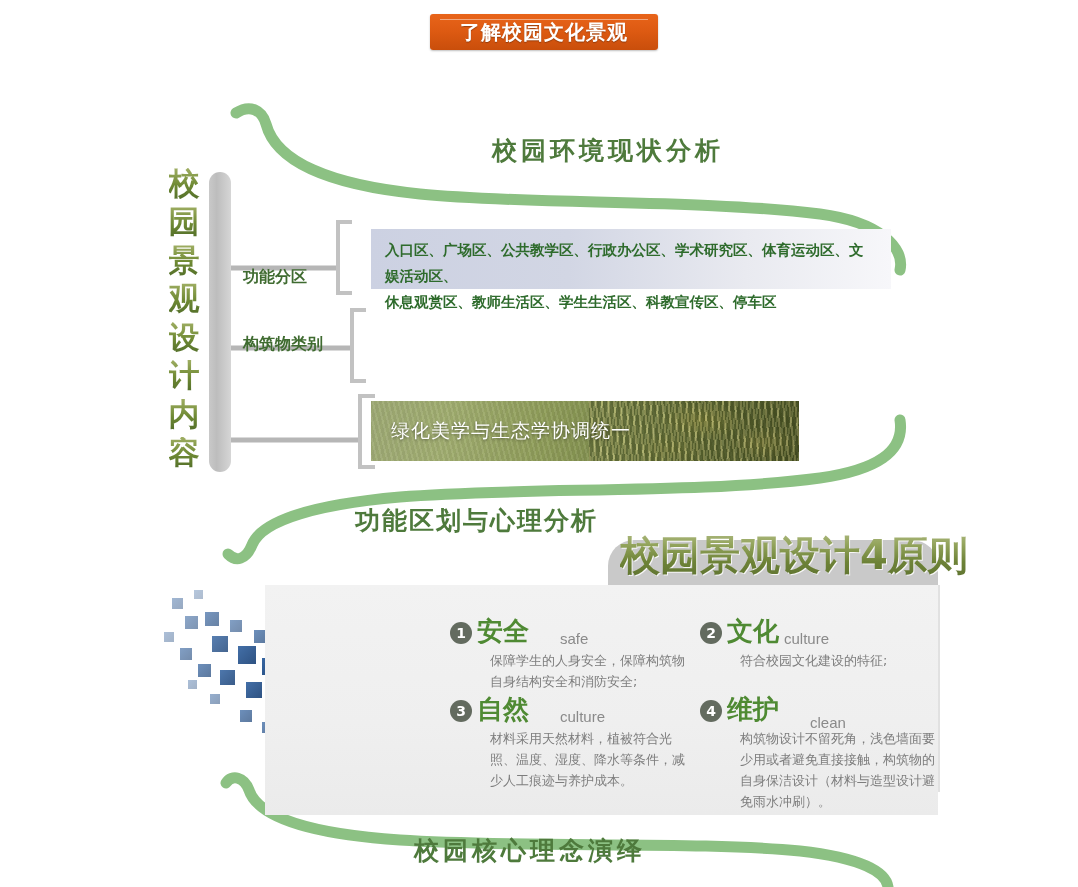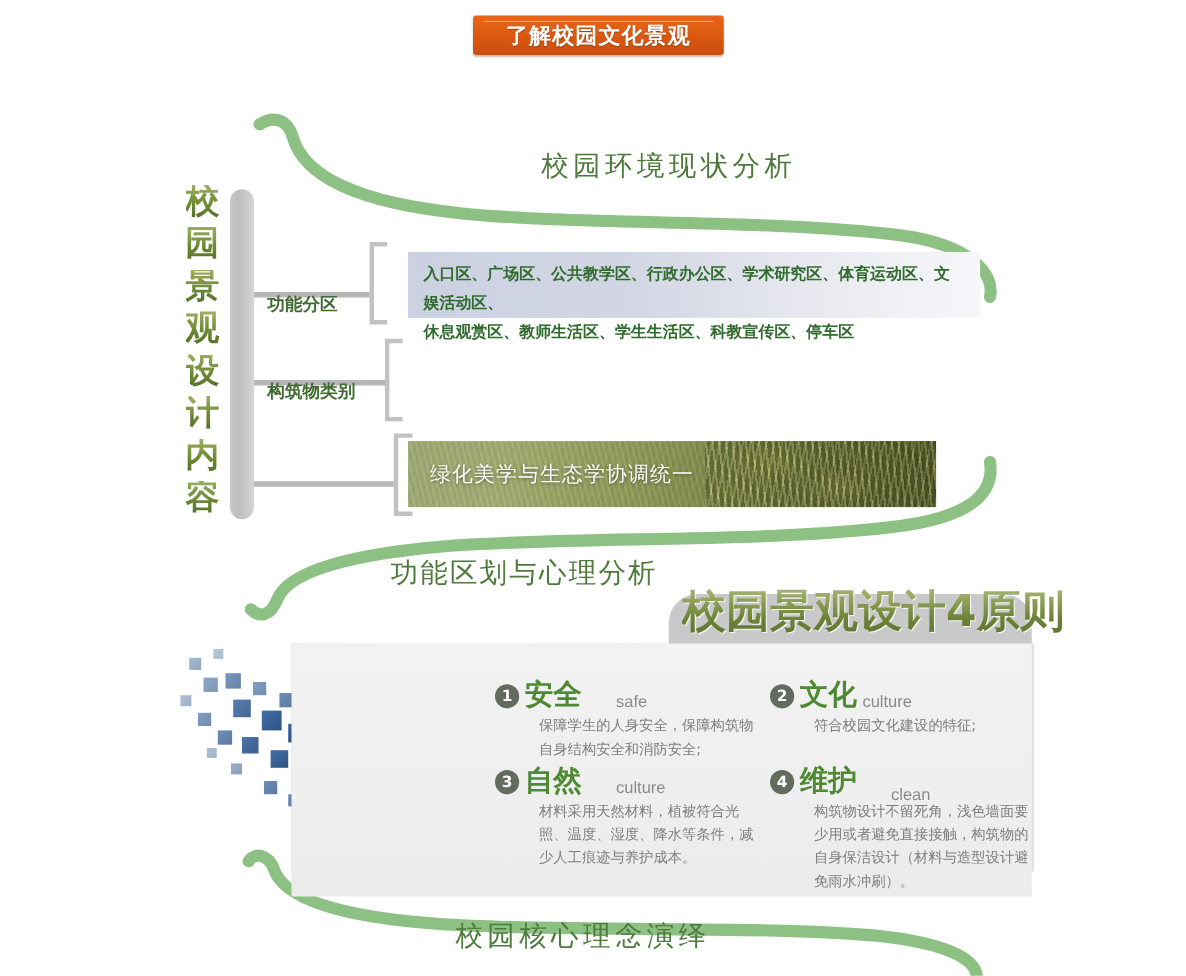--- a/index.html
+++ b/index.html
@@ -49,21 +49,21 @@
     font-family:"DejaVu Sans","Liberation Sans",sans-serif;
   }
   .vbar{
     position:absolute;left:209px;top:172px;width:22px;height:300px;
     background:linear-gradient(90deg,#c9c9c9 0%,#bdbdbd 35%,#d6d6d6 100%);
     border-radius:11px;
   }
 
   
   .head{
-    position:absolute;font-weight:normal;color:#4e7a3c;
+    position:absolute;font-weight:bold;color:#4e7a3c;
     font-family:"DejaVu Sans","Liberation Sans",sans-serif;
     letter-spacing:4px;white-space:nowrap;text-align:center;
   }
   #head-env{left:492px;top:134px;font-size:25px;}
   #head-zone{left:355px;top:504px;font-size:25px;letter-spacing:2px;}
   #head-core{left:414px;top:834px;font-size:25px;}
 
   
   .fancy-title{
     position:absolute;left:620px;top:528px;font-size:40px;font-weight:bold;
@@ -74,35 +74,35 @@
     -webkit-text-fill-color:transparent;
     filter:drop-shadow(1px 1px 0 rgba(255,255,255,.85));
     z-index:6;
   }
 
   .rowlabel{
     position:absolute;color:#3f6b30;font-size:16px;font-weight:bold;
     font-family:"DejaVu Sans","Liberation Sans",sans-serif;white-space:nowrap;margin-top:33px;
   }
   #lbl-1{left:243px;top:234px;}
-  #lbl-2{left:243px;top:313px;text-align:center;}
+  #lbl-2{left:243px;top:301px;text-align:center;}
 
   .contentbox{
     position:absolute;
     background:linear-gradient(90deg,#ccd1e2 0%,#d2d6e4 38%,#e9eaf0 72%,#f7f7fa 100%);
     color:#2e6b2c;font-weight:bold;font-size:14.5px;line-height:26px;
     font-family:"DejaVu Sans","Liberation Sans",sans-serif;
     padding:8px 14px;box-sizing:border-box;
   }
   #box-1{left:352px;top:229px;width:520px;height:60px;margin-left:19px;}
   #box-2{left:366px;top:315px;width:506px;height:60px;}
 
   
   .imgband{
-    position:absolute;left:371px;top:401px;width:480px;height:60px;
+    position:absolute;left:371px;top:401px;width:428px;height:60px;
     overflow:hidden;
     background:
       radial-gradient(ellipse 60px 26px at 330px 20px, rgba(190,180,70,.55), rgba(0,0,0,0) 70%),
       radial-gradient(ellipse 46px 22px at 392px 42px, rgba(205,190,90,.5), rgba(0,0,0,0) 70%),
       radial-gradient(ellipse 50px 24px at 300px 48px, rgba(150,150,60,.45), rgba(0,0,0,0) 72%),
       linear-gradient(100deg,#8d9b5a 0%,#9aa862 18%,#8e9c55 42%,#7e8d49 62%,#6d7a3d 78%,#59632f 100%);
   }
   .imgband .grass{
     position:absolute;left:0;top:0;width:100%;height:100%;
     background:

